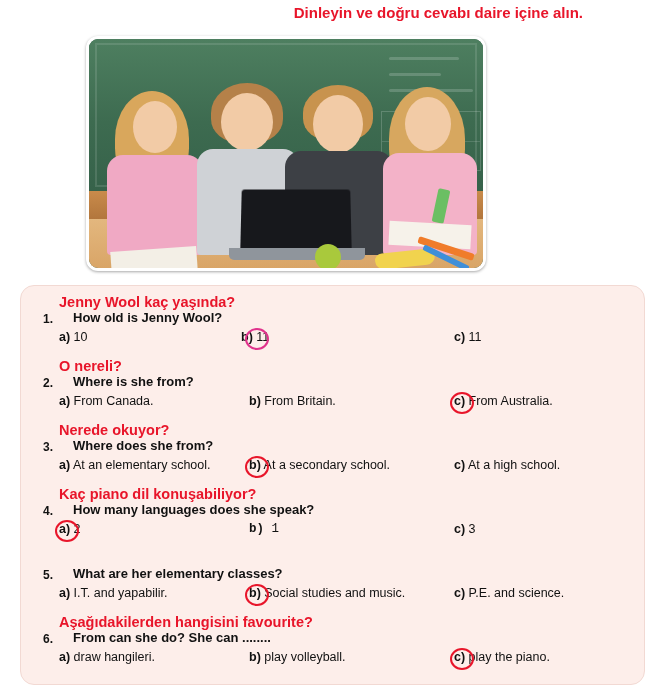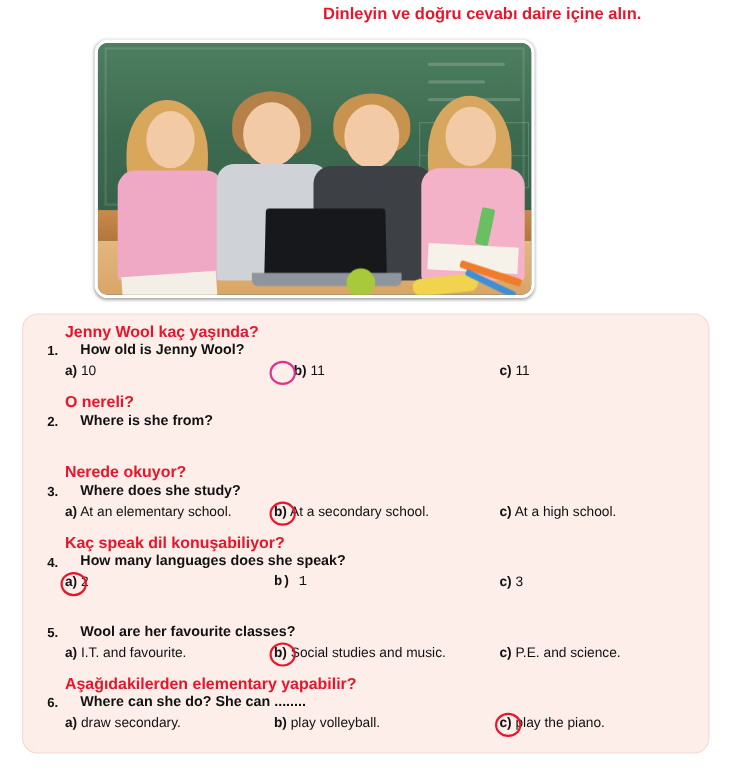--- a/index.html
+++ b/index.html
@@ -288,68 +288,74 @@
     </div>
   </div>
 
   <div class="panel" id="quiz-panel">
       <div class="qblock" style="top: 8px; height: 60px;">
         <div class="qnum" style="top: 18px;">1.</div>
         <div class="qtr">Jenny Wool kaç yaşında?</div>
         <div class="qen">How old is Jenny Wool?</div>
         <div class="opts">
           <div class="opt" style="left: 0px;"><b>a)</b><span> 10</span></div>
-          <div class="opt" style="left: 208px;"><b>b)</b><span> 11</span></div>
+          <div class="opt" style="left: 182px;"><b>b)</b><span> 11</span></div>
           <div class="circle" style="left: 186px; top: -2px; border-color: rgb(224, 50, 140);"></div>
           <div class="opt" style="left: 395px;"><b>c)</b><span> 11</span></div>
         </div>
       </div>
       <div class="qblock" style="top: 72px; height: 60px;">
         <div class="qnum" style="top: 18px;">2.</div>
         <div class="qtr">O nereli?</div>
         <div class="qen">Where is she from?</div>
+        <div class="opts">
+          <div class="opt" style="left: 0px;"><b>a)</b><span> From Canada.</span></div>
+          <div class="opt" style="left: 190px;"><b>b)</b><span> From Britain.</span></div>
+          <div class="opt" style="left: 395px;"><b>c)</b><span> From Australia.</span></div>
+          <div class="circle" style="left: 391px; top: -2px; border-color: rgb(232, 21, 42);"></div>
+        </div>
       </div>
       <div class="qblock" style="top: 136px; height: 60px;">
         <div class="qnum" style="top: 18px;">3.</div>
         <div class="qtr">Nerede okuyor?</div>
-        <div class="qen">Where does she study?</div>
+        <div class="qen">Where does she from?</div>
         <div class="opts">
           <div class="opt" style="left: 190px;"><b>b)</b><span> At a secondary school.</span></div>
           <div class="opt" style="left: 0px;"><b>a)</b><span> At an elementary school.</span></div>
           <div class="circle" style="left: 186px; top: -2px; border-color: rgb(232, 21, 42);"></div>
           <div class="opt" style="left: 395px;"><b>c)</b><span> At a high school.</span></div>
         </div>
       </div>
       <div class="qblock" style="top: 200px; height: 60px;">
         <div class="qnum" style="top: 18px;">4.</div>
-        <div class="qtr">Kaç speak dil konuşabiliyor?</div>
+        <div class="qtr">Kaç piano dil konuşabiliyor?</div>
         <div class="qen">How many languages does she speak?</div>
         <div class="opts">
           <div class="opt" style="left: 0px;"><b>a)</b><span> 2</span></div>
           <div class="circle" style="left: -4px; top: -2px; border-color: rgb(232, 21, 42);"></div>
           <div class="opt" style="left: 190px; font-family: Liberation Mono, monospace;"><b>b)</b><span> 1</span></div>
           <div class="opt" style="left: 395px;"><b>c)</b><span> 3</span></div>
         </div>
       </div>
       <div class="qblock" style="top: 264px; height: 60px;">
         <div class="qnum" style="top: 18px;">5.</div>
-        <div class="qen">Wool are her favourite classes?</div>
-        <div class="opts">
-          <div class="opt" style="left: 0px;"><b>a)</b><span> I.T. and favourite.</span></div>
+        <div class="qen">What are her elementary classes?</div>
+        <div class="opts">
+          <div class="opt" style="left: 0px;"><b>a)</b><span> I.T. and yapabilir.</span></div>
           <div class="opt" style="left: 190px;"><b>b)</b><span> Social studies and music.</span></div>
           <div class="circle" style="left: 186px; top: -2px; border-color: rgb(232, 21, 42);"></div>
           <div class="opt" style="left: 395px;"><b>c)</b><span> P.E.  and science.</span></div>
         </div>
       </div>
       <div class="qblock" style="top: 328px; height: 60px;">
         <div class="qnum" style="top: 18px;">6.</div>
-        <div class="qtr">Aşağıdakilerden elementary yapabilir?</div>
-        <div class="qen">Where can she do? She can ........</div>
-        <div class="opts">
-          <div class="opt" style="left: 0px;"><b>a)</b><span> draw secondary.</span></div>
+        <div class="qtr">Aşağıdakilerden hangisini favourite?</div>
+        <div class="qen">From can she do? She can ........</div>
+        <div class="opts">
+          <div class="opt" style="left: 0px;"><b>a)</b><span> draw hangileri.</span></div>
           <div class="opt" style="left: 190px;"><b>b)</b><span> play volleyball.</span></div>
           <div class="opt" style="left: 395px;"><b>c)</b><span> play the piano.</span></div>
           <div class="circle" style="left: 391px; top: -2px; border-color: rgb(232, 21, 42);"></div>
         </div>
       </div>
     </div>
 
 </div>
 
 </body></html>

